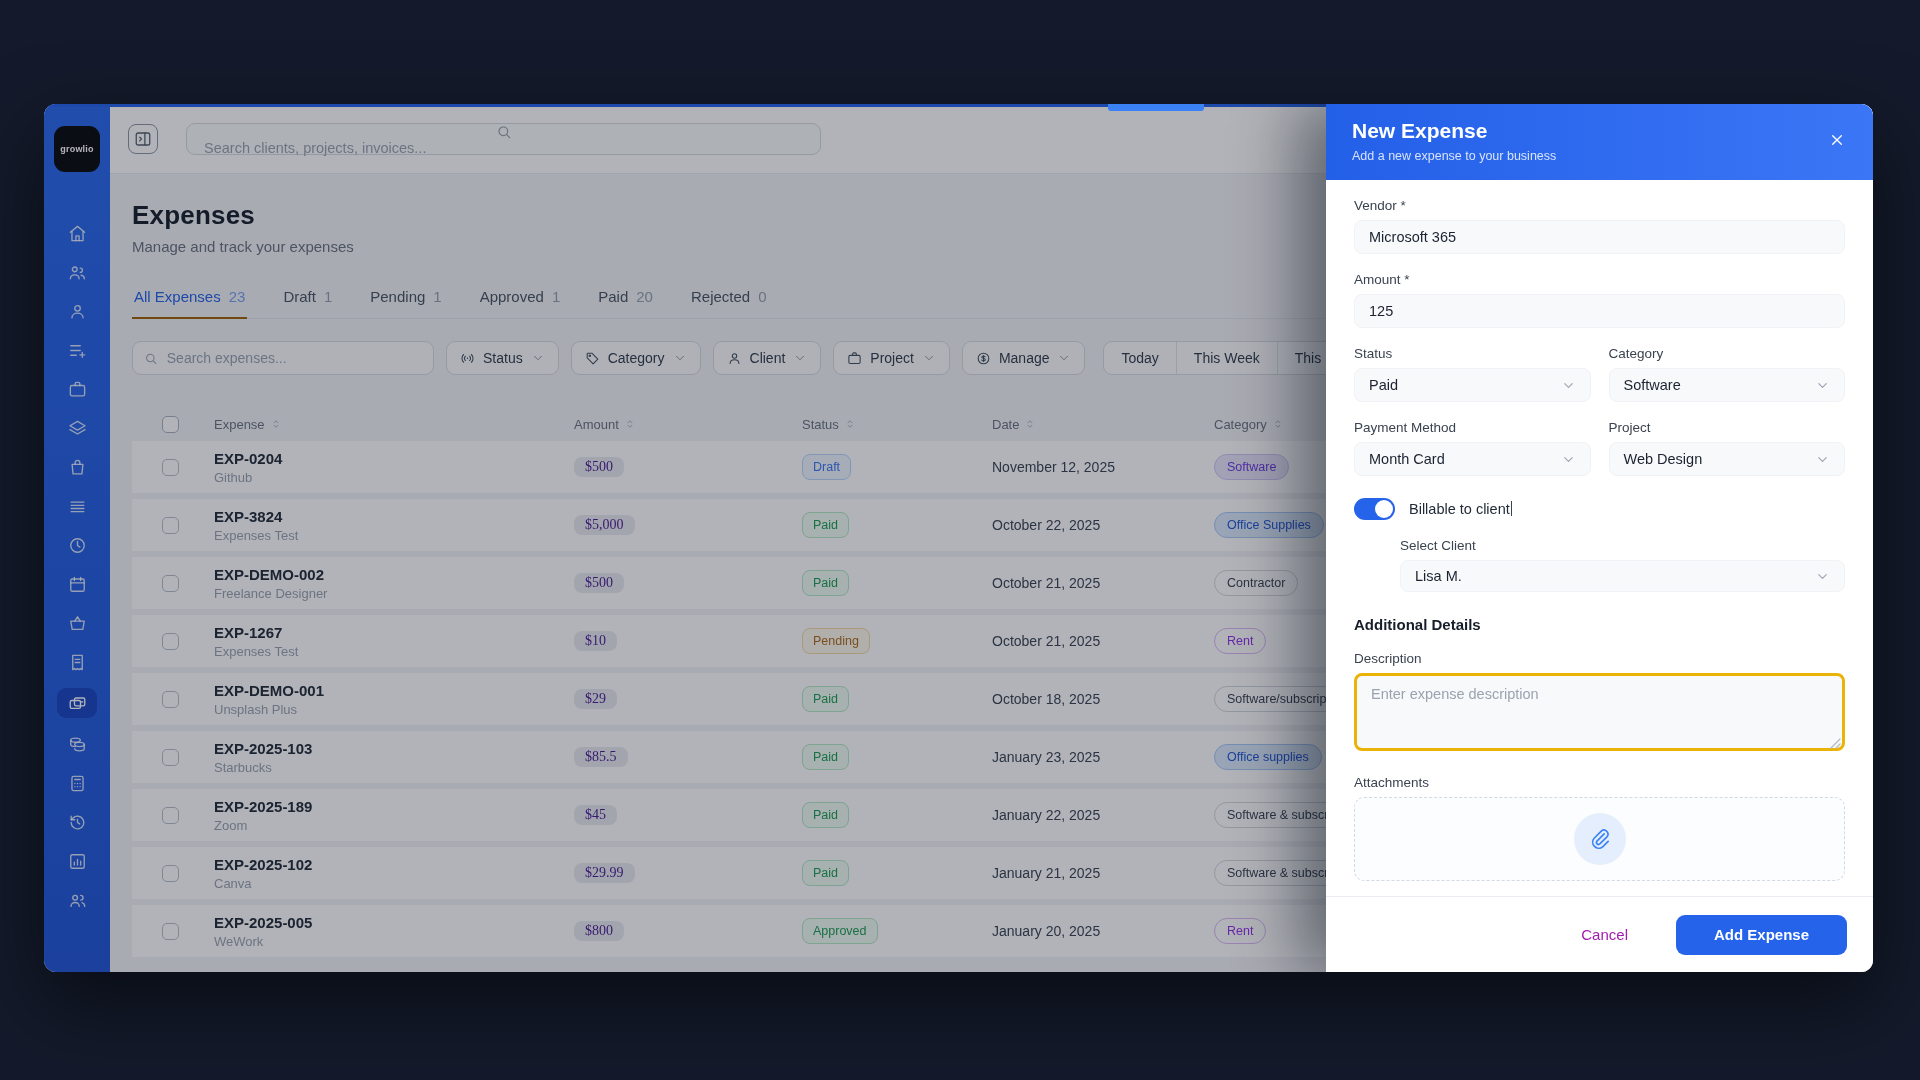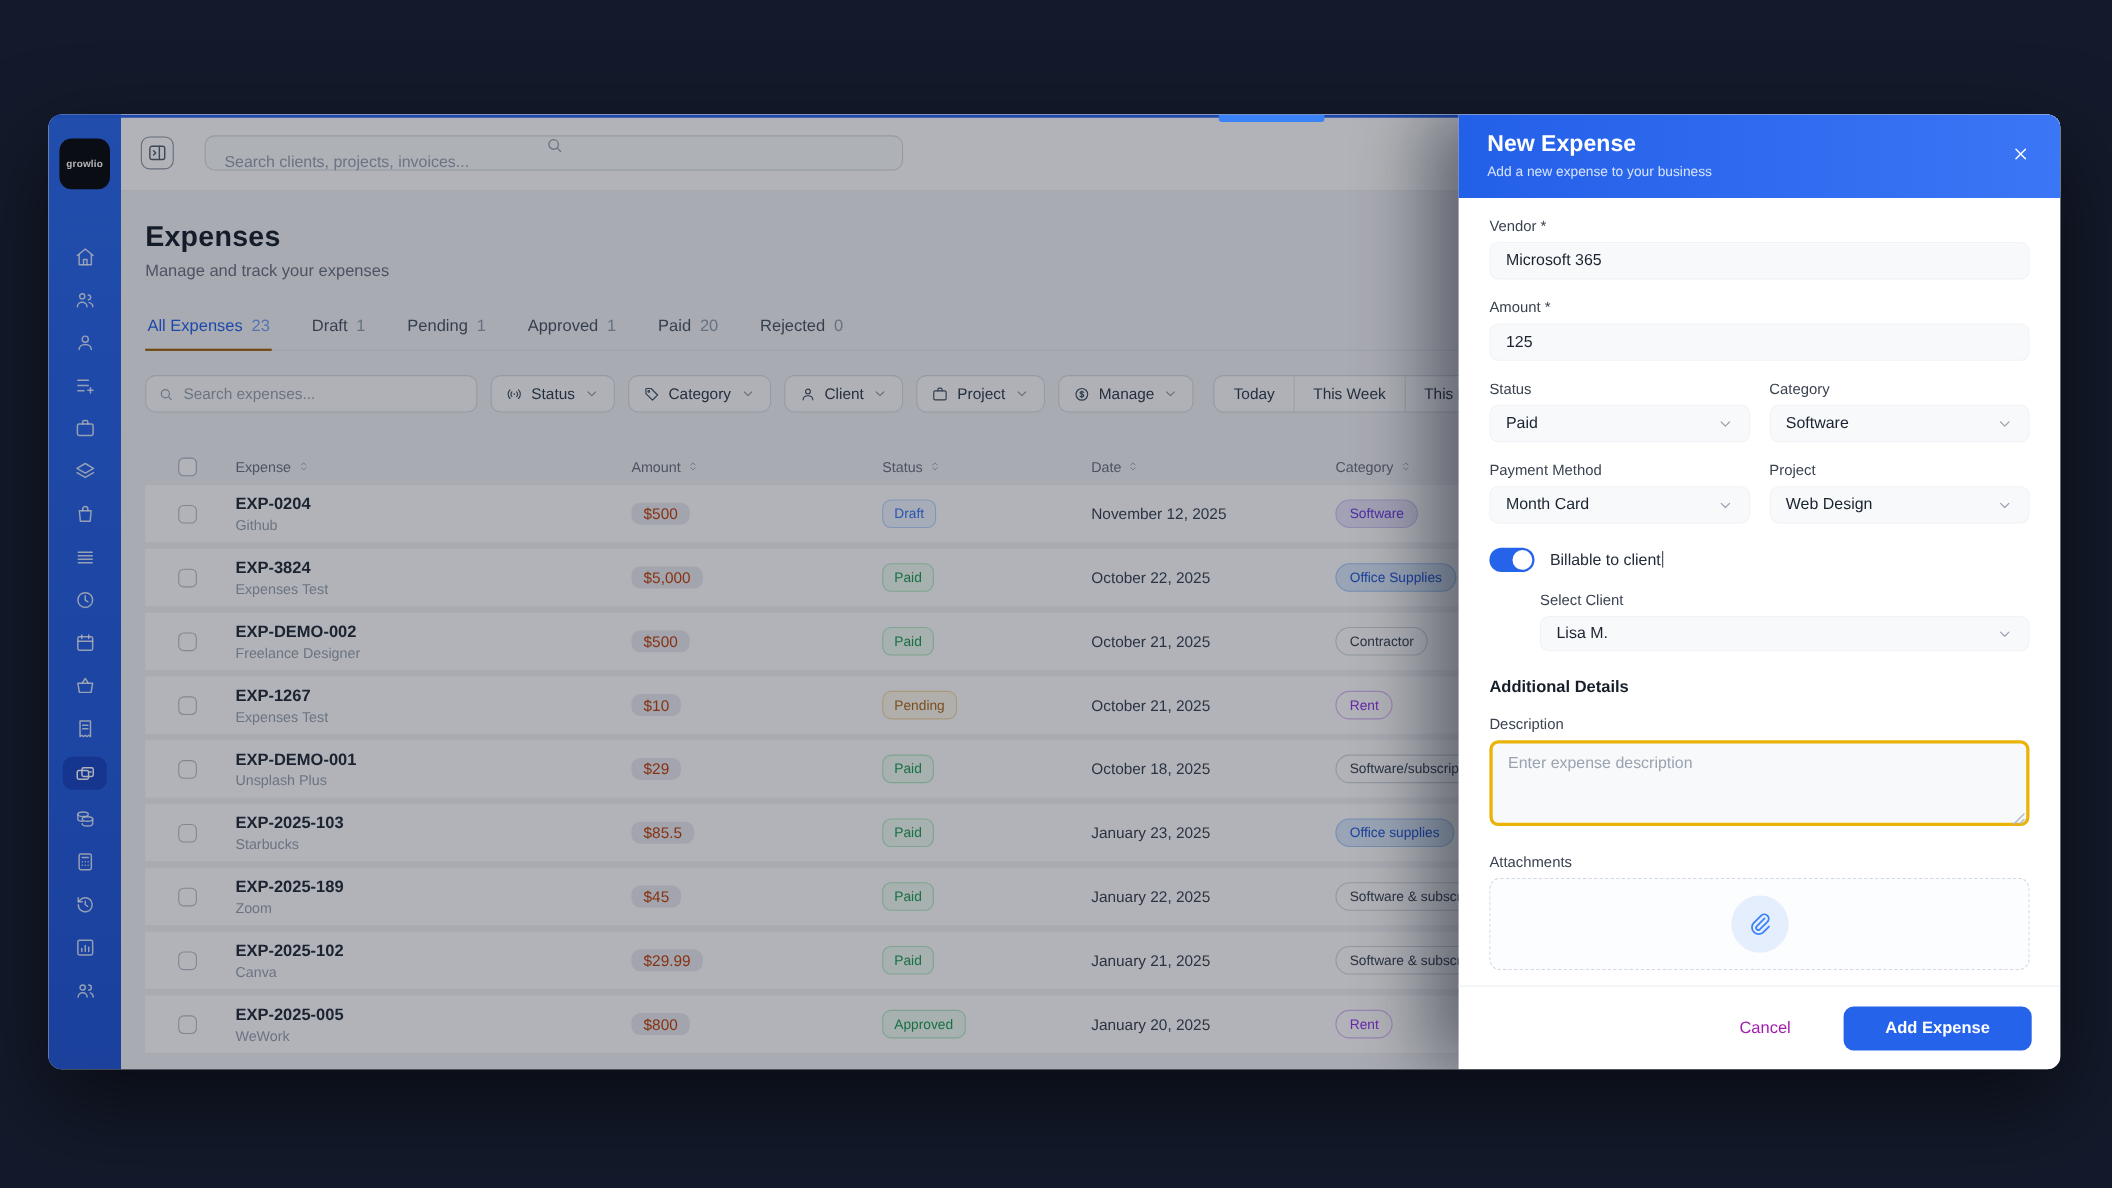--- a/index.html
+++ b/index.html
@@ -75,22 +75,22 @@
   .table { margin-top:32px; width:1560px; }
   .thead { display:grid; grid-template-columns:52px 360px 228px 190px 222px 1fr; align-items:center;
     padding-left:30px; height:34px; }
   .th { font-size:13px; color:#6b7280; display:flex; align-items:center; gap:5px; }
   .th svg { width:12px; height:12px; color:#9aa3b0; }
   .trow { display:grid; grid-template-columns:52px 360px 228px 190px 222px 1fr; align-items:center;
     padding-left:30px; height:52px; background:#fff; margin-bottom:6px; cursor:pointer; }
   .cb { width:17px; height:17px; border:1.5px solid #b7bfc9; border-radius:5px; background:#fff; display:block; }
   .exp-id { font-size:15px; font-weight:600; color:#242d3a; }
   .exp-vendor { font-size:13px; color:#9aa3b0; margin-top:3px; }
-  .amount-pill { display:inline-block; background:#e9ebef; color:#c2410c; font-size:14px; font-weight:500;
-    padding:2px 11px; border-radius:8px; }
+  .amount-pill { display:inline-block; background:#e9ebef; color:#4c1d95; font-size:14px; font-weight:500;
+    padding:2px 11px; border-radius:8px;font-family:Liberation Serif, serif; }
   .badge { display:inline-block; font-size:12.5px; font-weight:500; padding:5px 10px; border-radius:8px; border:1px solid; }
   .st-draft    { background:#eff6ff; border-color:#b9d5fb; color:#3b76f0; }
   .st-paid     { background:#f1fcf4; border-color:#b4e8c4; color:#1f9d55; }
   .st-pending  { background:#fffaec; border-color:#f3d9a4; color:#b06b1f; }
   .st-approved { background:#f1fcf4; border-color:#b4e8c4; color:#1f9d55; }
   .cell-date { font-size:14px; color:#3c4554; }
   .pill { display:inline-block; font-size:12.5px; font-weight:500; padding:5px 12px; border-radius:999px;
     border:1px solid; white-space:nowrap; }
   .cat-purple-fill    { background:#e9e5fb; border-color:#cfc5f5; color:#6d3ee0; }
   .cat-blue-fill      { background:#dceafd; border-color:#a8c9f7; color:#2458d6; }

